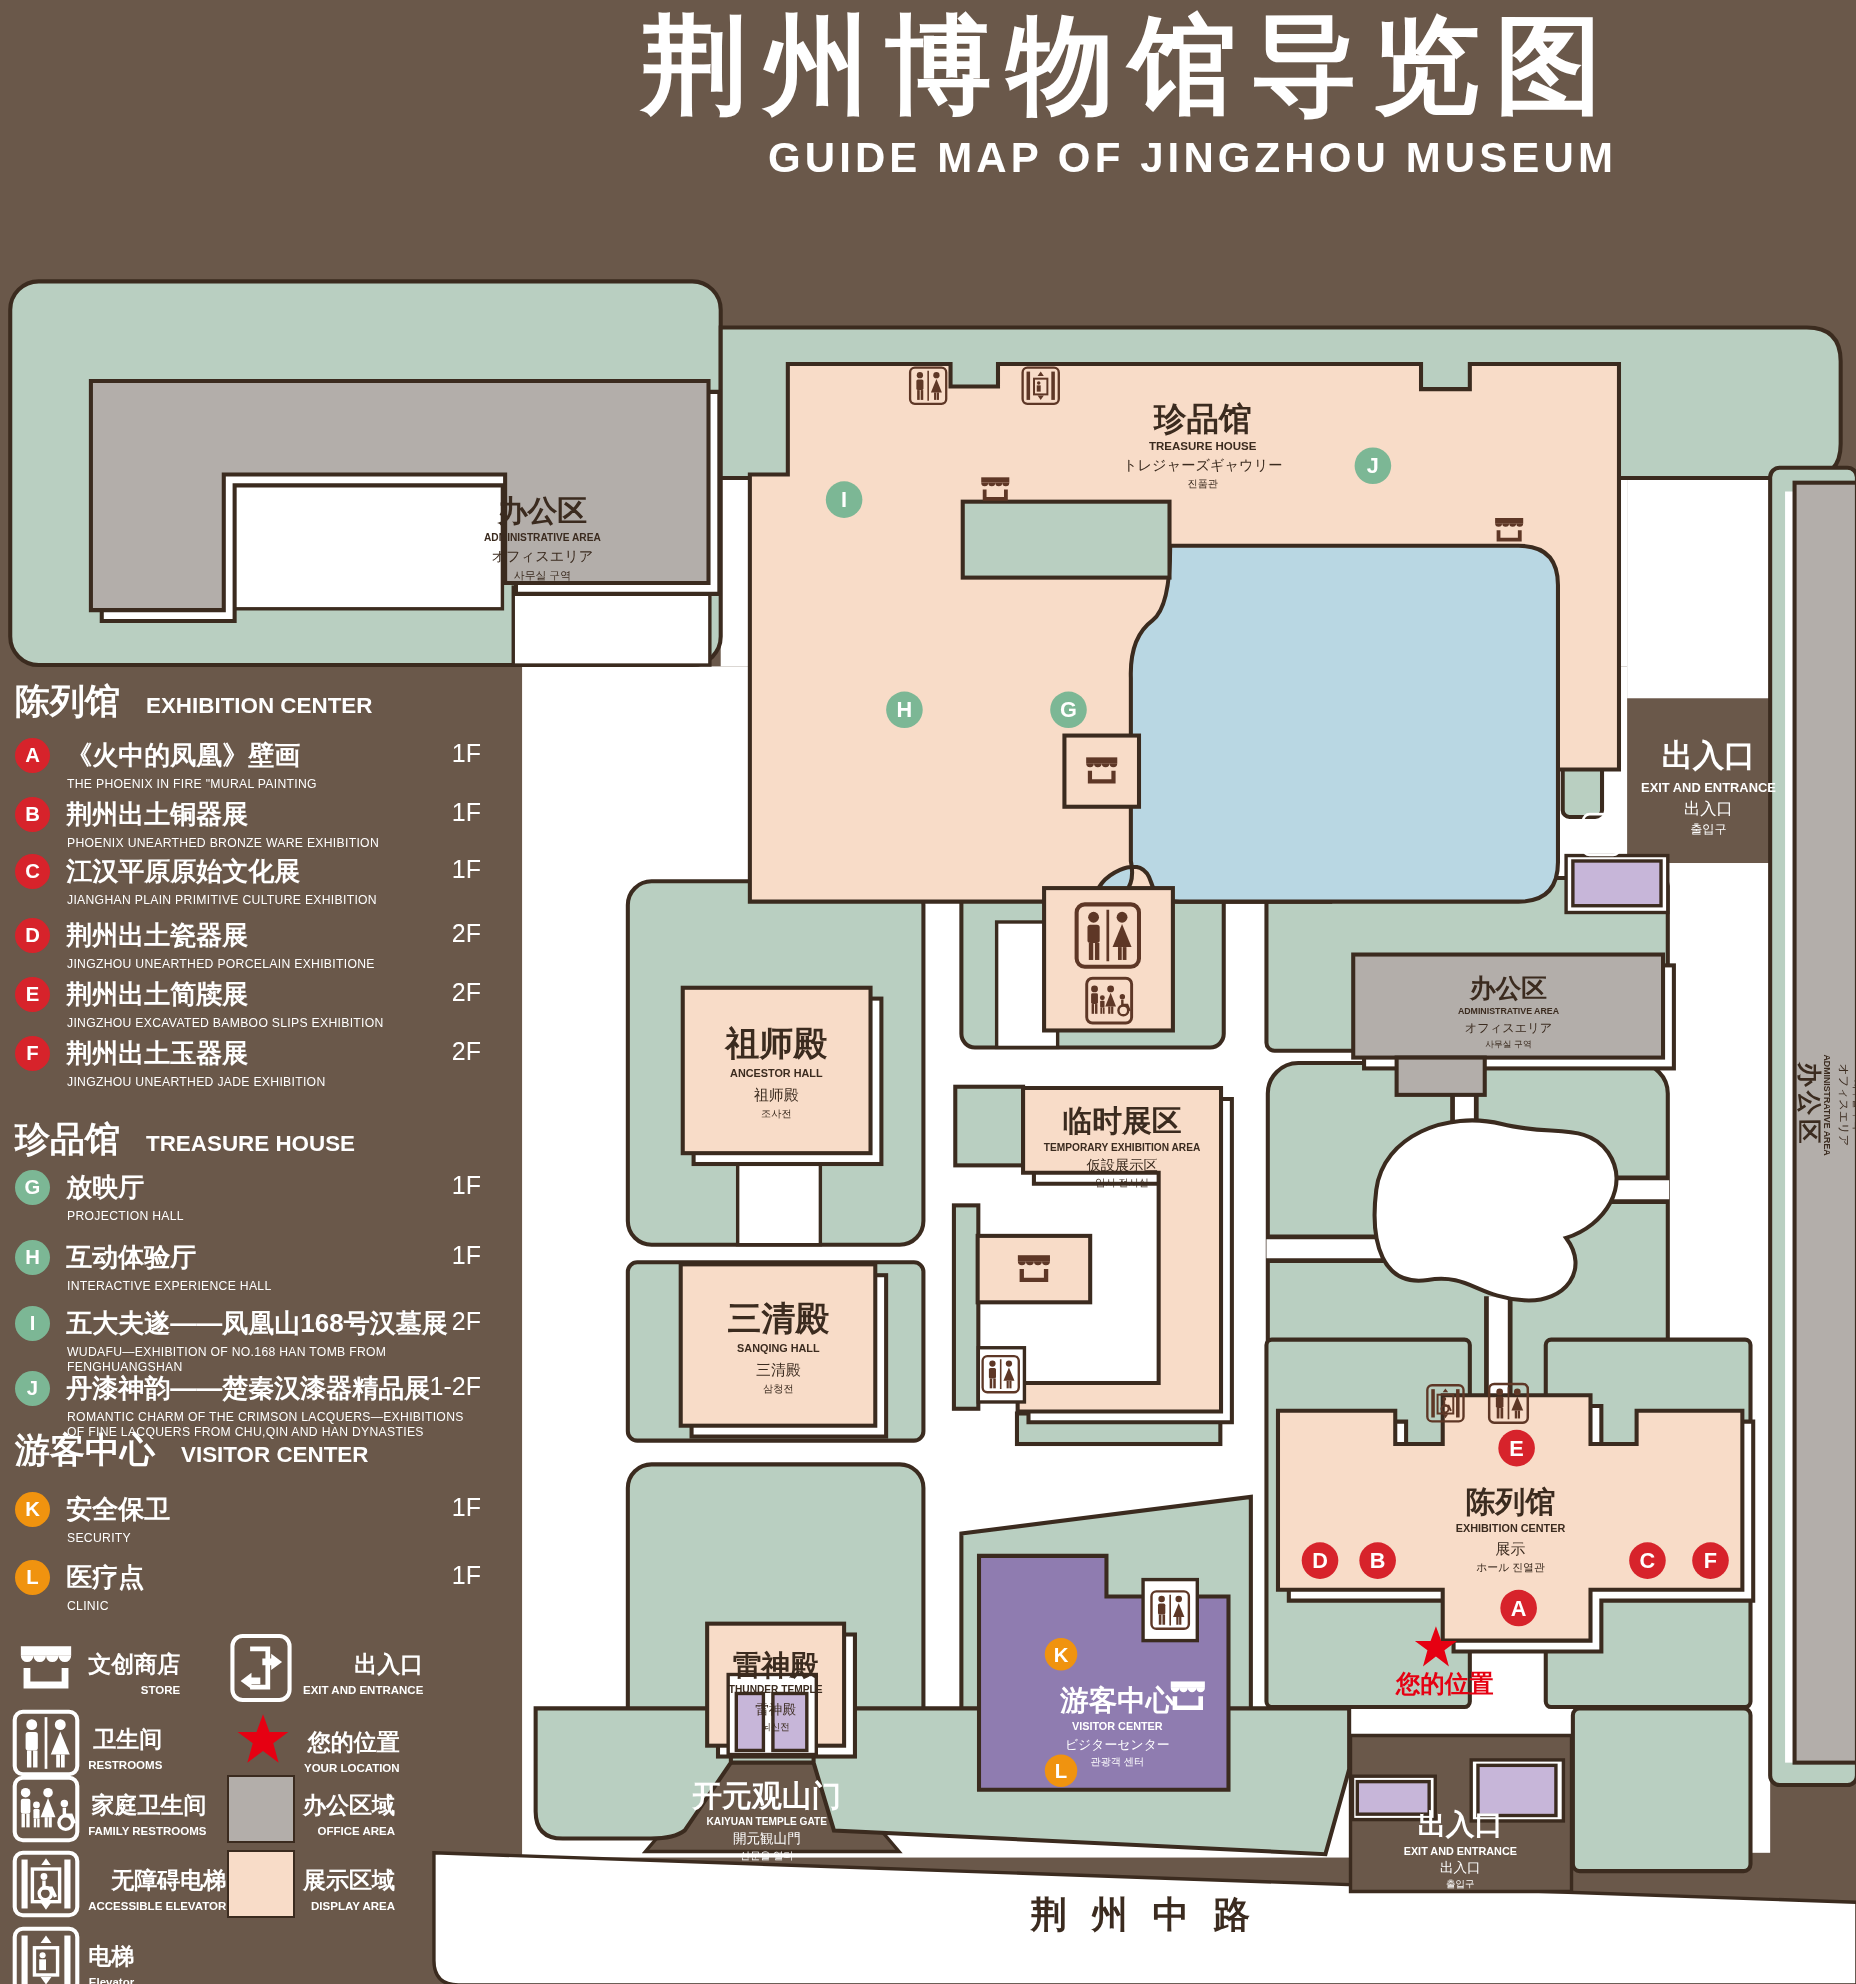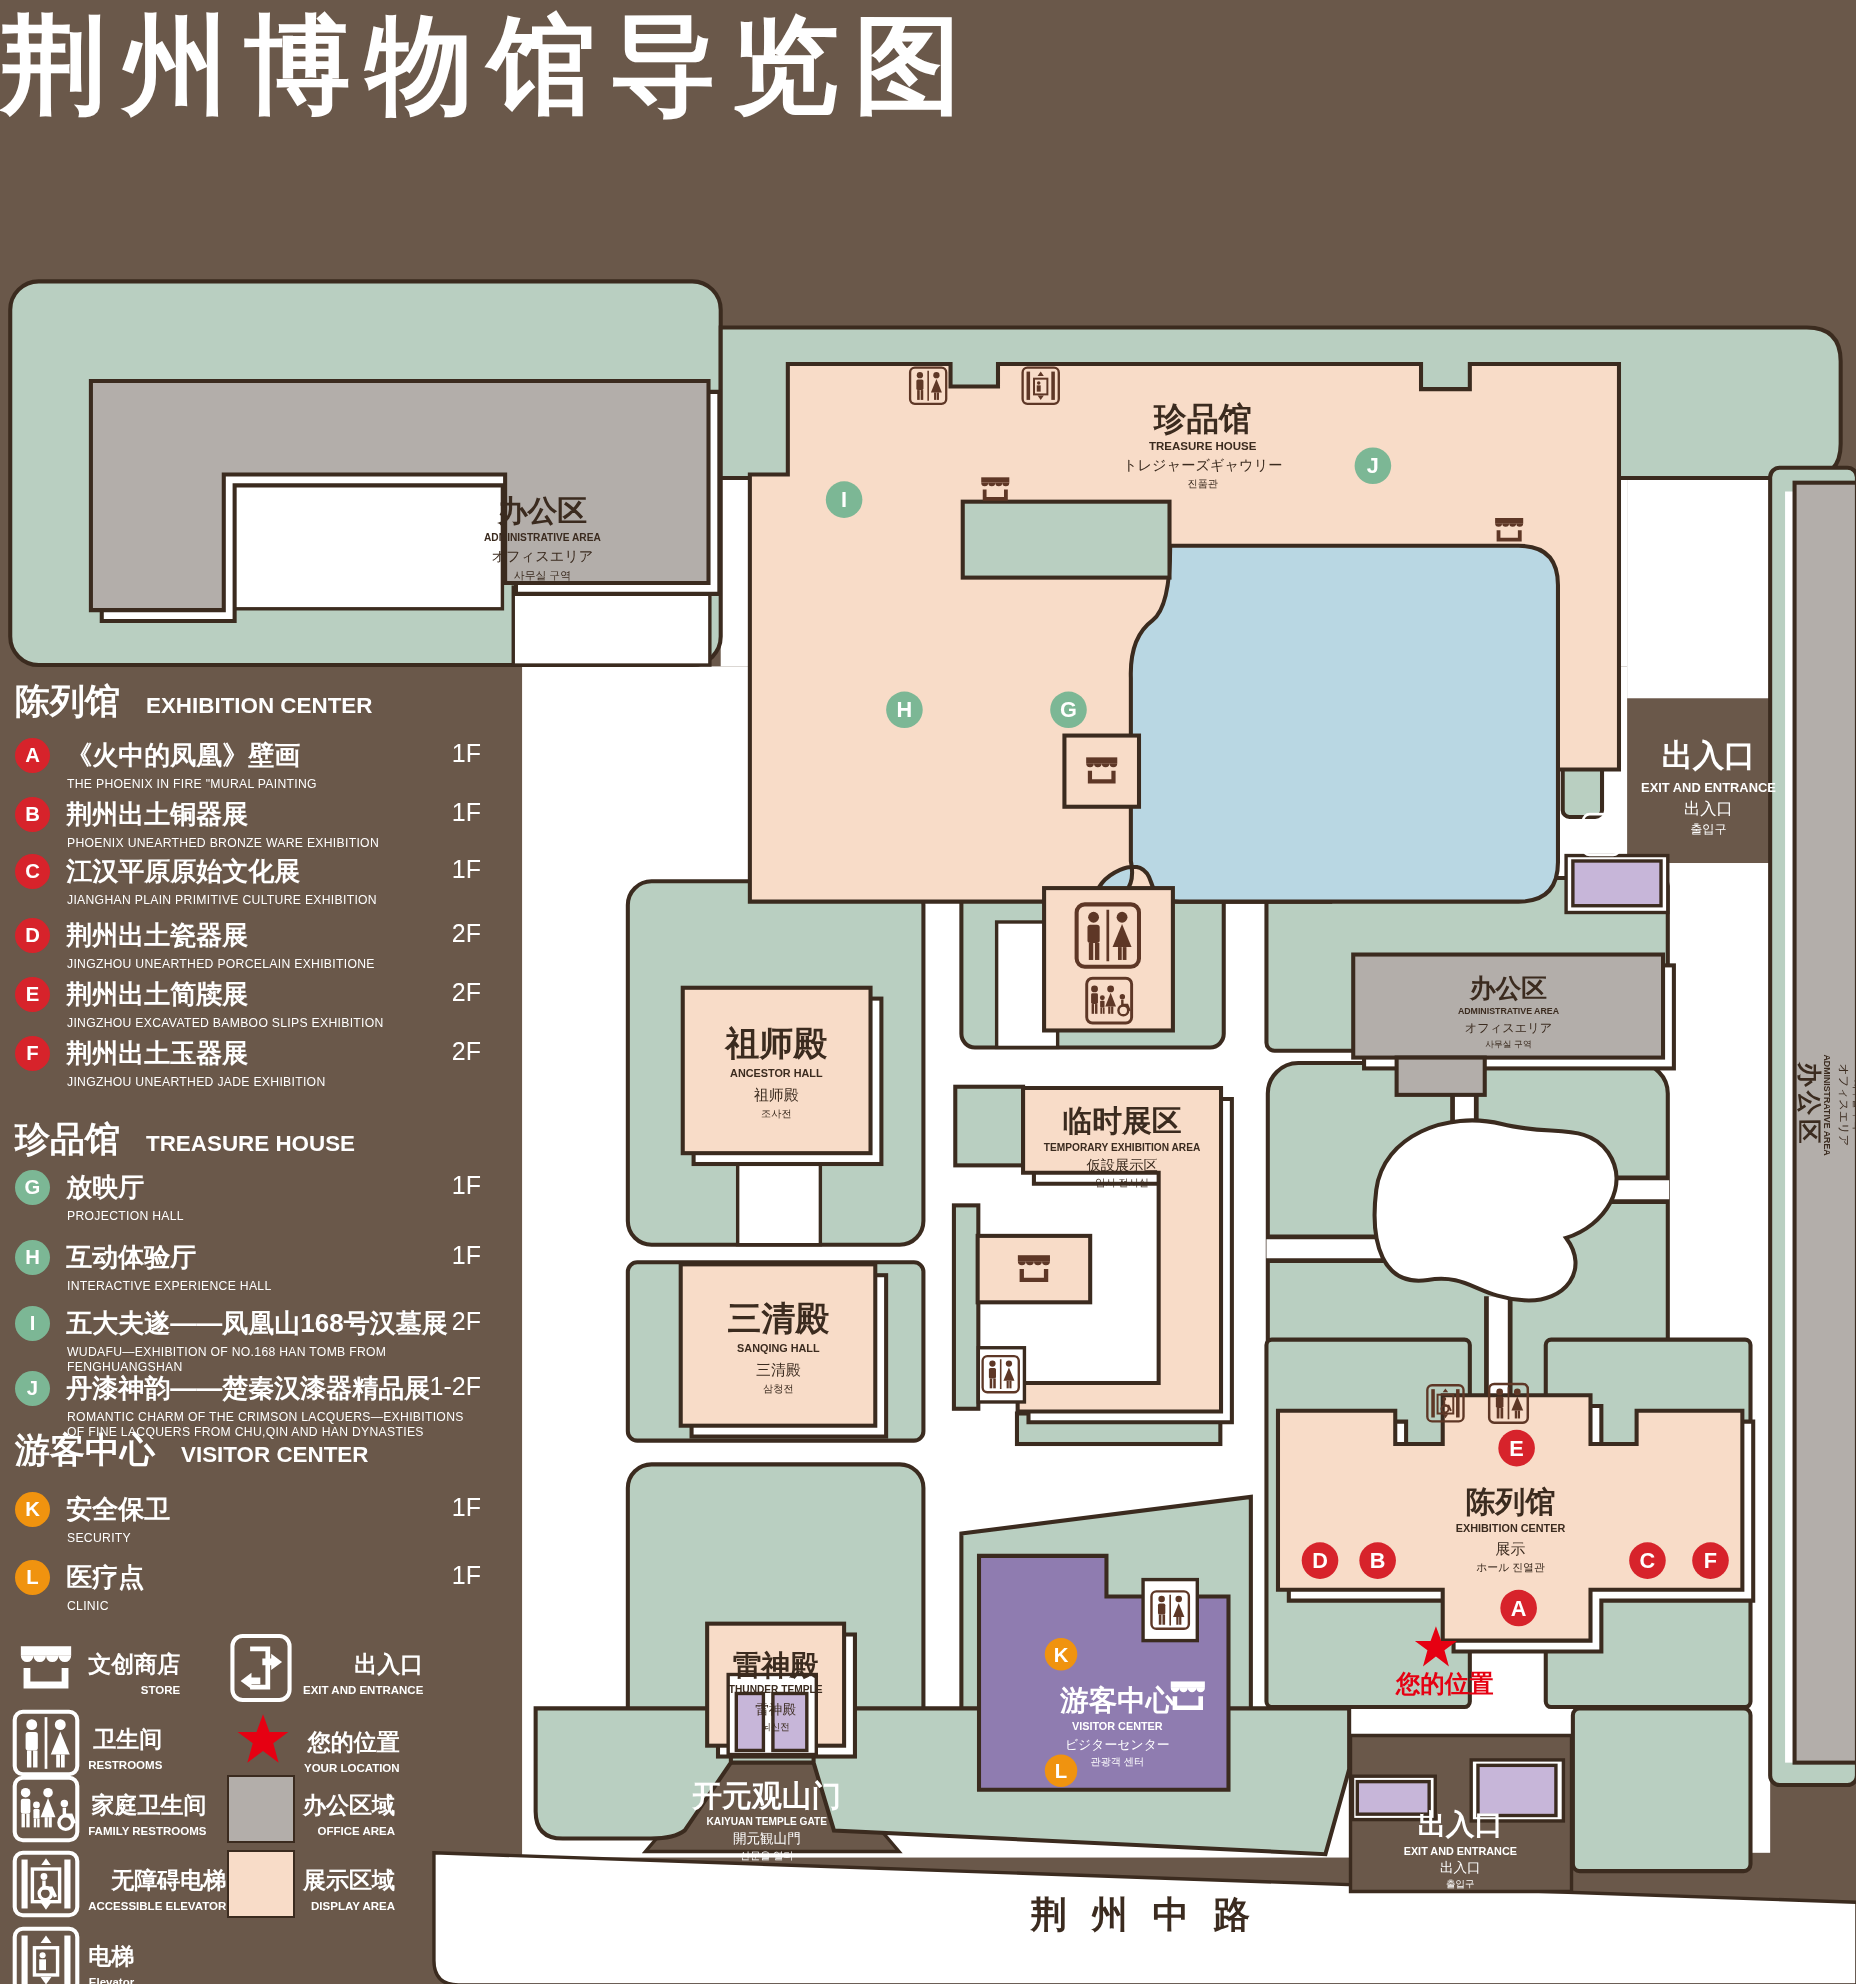--- a/index.html
+++ b/index.html
@@ -1,20 +1,20 @@
 <!DOCTYPE html>
 <html style="font-size:11px"><head>
 <meta charset="utf-8">
 <style>
   html,body{margin:0;padding:0;background:#6a584a;}
   .canvas{position:relative;width:1857px;height:1985px;background:#6a584a;overflow:hidden;
           font-family:"Liberation Sans","DejaVu Sans",sans-serif;}
   .map-svg{position:absolute;left:0;top:0;width:1857px;height:1985px;}
   
-  .hdr{position:absolute;left:0;top:6.8px;width:1617px;text-align:left;color:#fff;z-index:5;}
+  .hdr{position:absolute;left:0;top:6.8px;width:1617px;text-align:right;color:#fff;z-index:5;}
   .hdr .zh{font-size:107px;font-weight:bold;letter-spacing:15px;line-height:1.1;}
   .hdr .en{font-size:42px;font-weight:bold;letter-spacing:4.1px;margin-top:9.5px;}
   
   .legend{position:absolute;left:0;top:675px;width:525px;color:#fff;z-index:6;}
   .lg-sec{position:absolute;left:15px;white-space:nowrap;}
   .lg-sec .sec-zh{font-size:35px;font-weight:bold;}
   .lg-sec .sec-en{font-size:22.4px;font-weight:bold;margin-left:26px;}
   .lg-item{position:absolute;left:15px;width:466px;}
   .lg-item .badge{display:inline-flex;width:35px;height:35px;border-radius:50%;
       align-items:center;justify-content:center;font-size:20.3px;font-weight:bold;color:#fff;
@@ -393,20 +393,21 @@
       </g>
 
       <text x="2131" y="2496" font-size="36" font-weight="bold" fill="#e60012">您的位置</text>
 
       <text x="1700" y="2842" font-size="54" font-weight="bold" fill="#3b2b1f" letter-spacing="36">荆州中路</text>
     </g>
   </svg>
 
   <header class="hdr">
     <div class="zh">荆州博物馆导览图</div>
+    <div class="en">GUIDE MAP OF JINGZHOU MUSEUM</div>
   </header>
 
   <div class="legend">
 
     <div class="lg-sec" style="top:3.4px">
       <span class="sec-zh">陈列馆</span><span class="sec-en">EXHIBITION CENTER</span>
     </div>
     <div class="lg-item" style="top:63px">
       <span class="badge red">A</span><span class="zh">《火中的凤凰》壁画</span><span class="floor">1F</span>
       <div class="en">THE PHOENIX IN FIRE "MURAL PAINTING</div>

